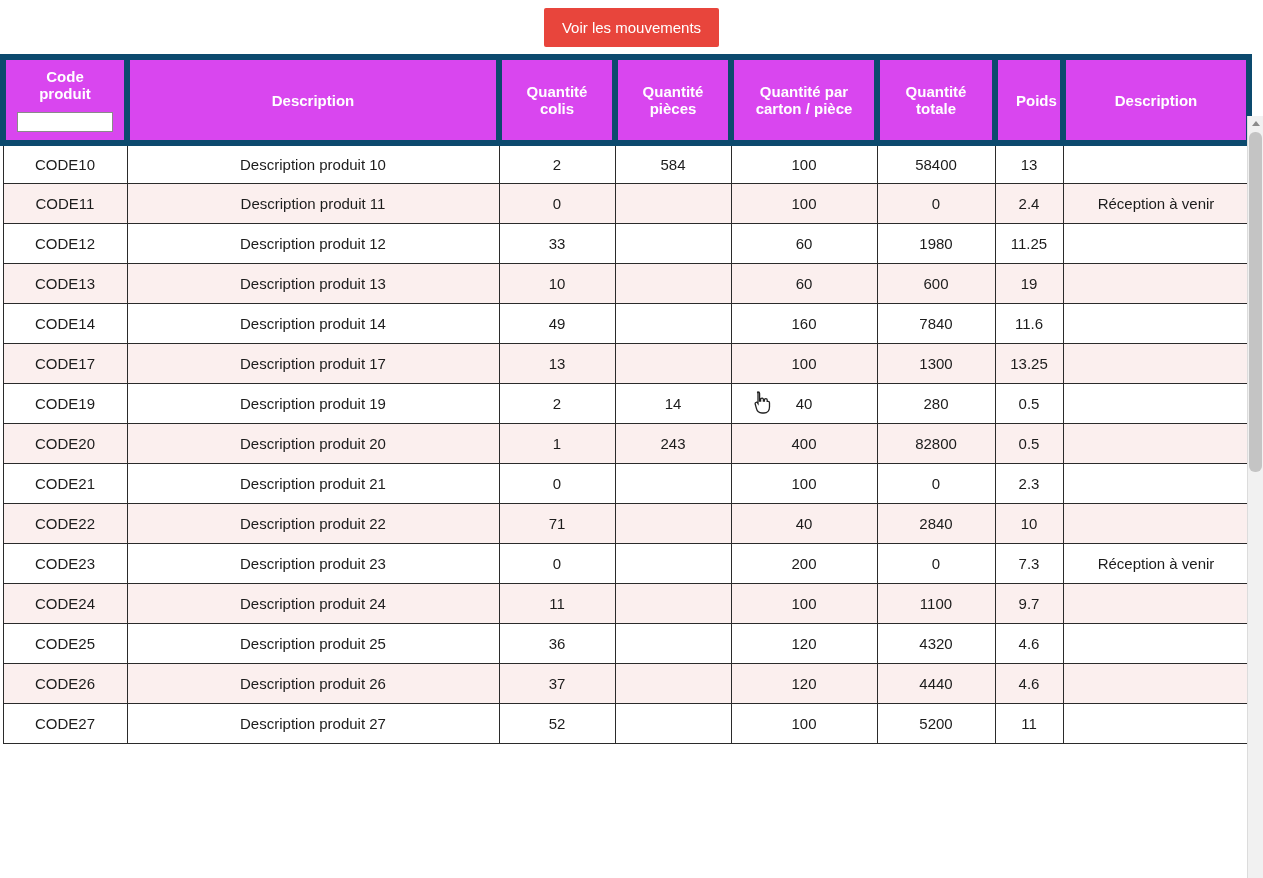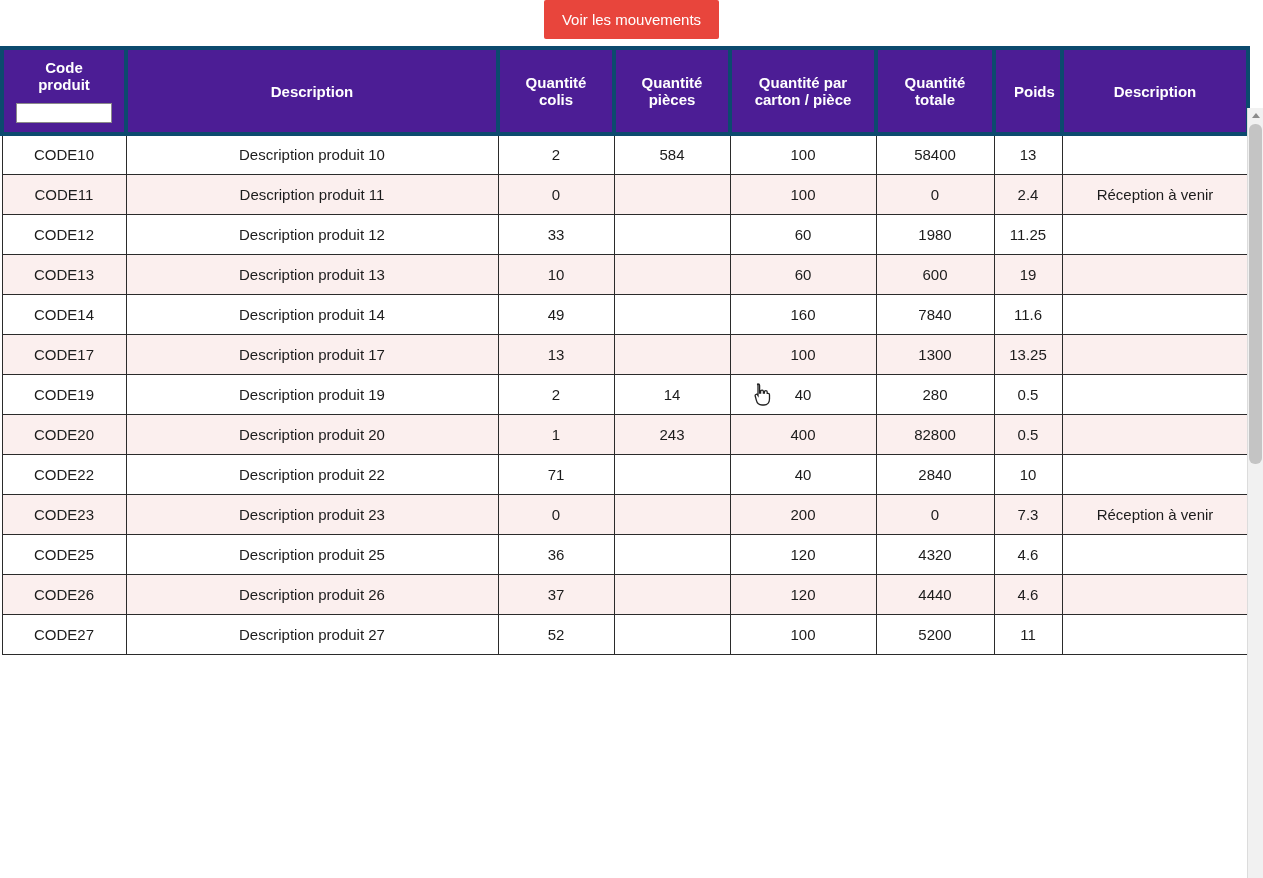--- a/index.html
+++ b/index.html
@@ -16,20 +16,21 @@
     background: #ffffff;
   }
 
   
   .topbar {
     height: 46px;
     display: flex;
     align-items: flex-start;
     justify-content: center;
     background: #ffffff;
+    margin-top: 8px;
   }
   .move-btn {
     background: #e8453c;
     color: #ffffff;
     border: none;
     font-size: 15px;
     font-family: "Liberation Sans", sans-serif;
     padding: 12px 18px;
     cursor: pointer;
     line-height: 1;
@@ -44,26 +45,26 @@
     height: 832px;
     overflow: hidden;
   }
   table.grid {
     border-collapse: collapse;
     width: 1246px;
     table-layout: fixed;
     background: #ffffff;
   }
   table.grid th {
-    background: #4c1d95;
+    background: #d946ef;
     color: #ffffff;
     font-size: 15px;
     font-weight: bold;
     text-align: center;
-    border: 4px solid #0c4a6e;
+    border: 6px solid #0c4a6e;
     padding: 8px 18px;
     vertical-align: middle;
     height: 86px;
     box-sizing: border-box;
   }
   table.grid td {
     border: 1px solid #2b2b2b;
     font-size: 15px;
     color: #1c1c1c;
     text-align: center;
@@ -277,38 +278,58 @@
             <td>CODE20</td>
             <td>Description produit 20</td>
             <td>1</td>
             <td>243</td>
             <td>400</td>
             <td>82800</td>
             <td>0.5</td>
             <td></td>
           </tr>
           <tr>
+            <td>CODE21</td>
+            <td>Description produit 21</td>
+            <td>0</td>
+            <td></td>
+            <td>100</td>
+            <td>0</td>
+            <td>2.3</td>
+            <td></td>
+          </tr>
+          <tr>
             <td>CODE22</td>
             <td>Description produit 22</td>
             <td>71</td>
             <td></td>
             <td>40</td>
             <td>2840</td>
             <td>10</td>
             <td></td>
           </tr>
           <tr>
             <td>CODE23</td>
             <td>Description produit 23</td>
             <td>0</td>
             <td></td>
             <td>200</td>
             <td>0</td>
             <td>7.3</td>
             <td>Réception à venir</td>
+          </tr>
+          <tr>
+            <td>CODE24</td>
+            <td>Description produit 24</td>
+            <td>11</td>
+            <td></td>
+            <td>100</td>
+            <td>1100</td>
+            <td>9.7</td>
+            <td></td>
           </tr>
           <tr>
             <td>CODE25</td>
             <td>Description produit 25</td>
             <td>36</td>
             <td></td>
             <td>120</td>
             <td>4320</td>
             <td>4.6</td>
             <td></td>

